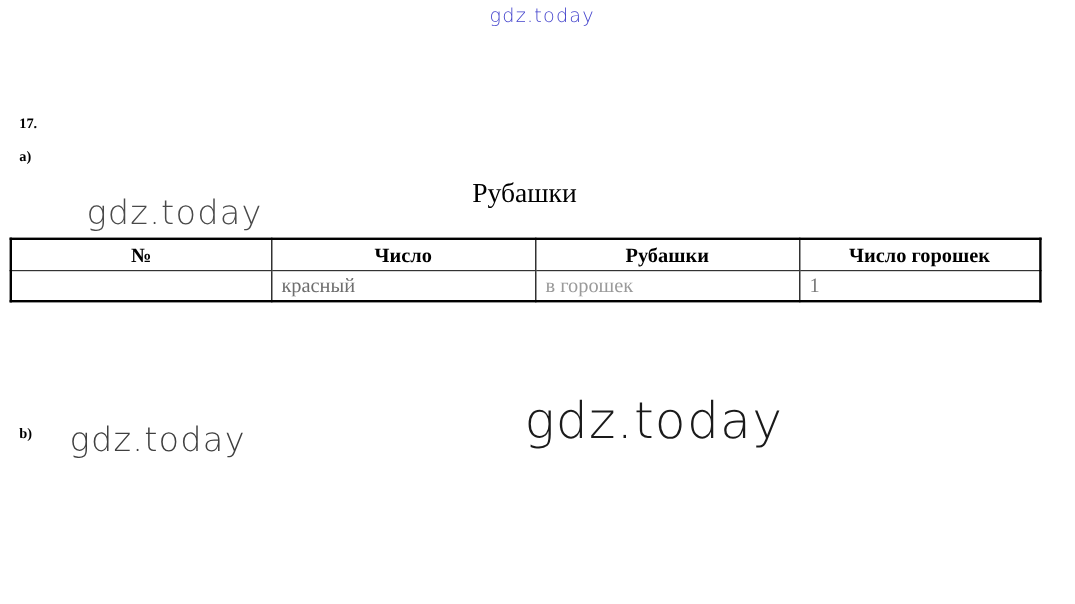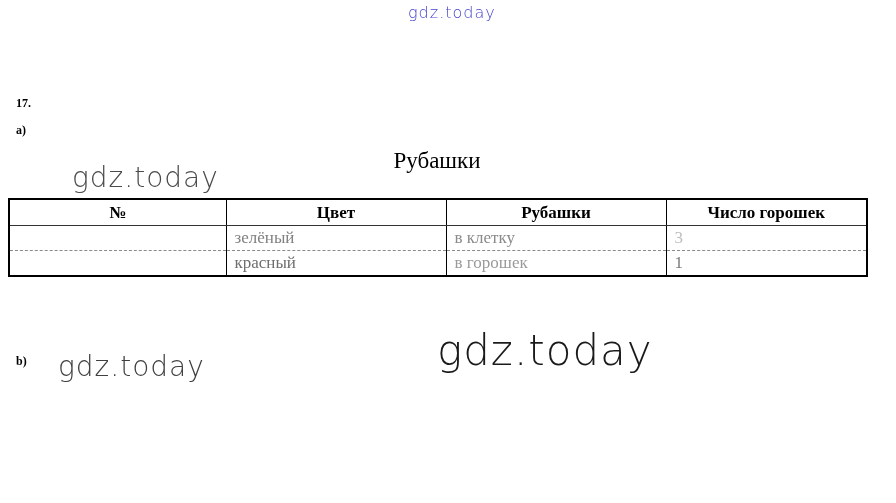--- a/index.html
+++ b/index.html
@@ -109,29 +109,23 @@
   <table id="tableA" class="grid">
     <colgroup>
       <col style="width:217px">
       <col style="width:220px">
       <col style="width:220px">
       <col style="width:201px">
     </colgroup>
     <tbody>
         <tr>
       <th>№</th>
-      <th>Цвет</th>
+      <th>Число</th>
       <th>Рубашки</th>
       <th>Число горошек</th>
-    </tr>
-    <tr class="r1">
-      <td></td>
-      <td class="f-col1">зелёный</td>
-      <td class="f-pat1">в клетку</td>
-      <td class="f-num1">3</td>
     </tr>
     <tr class="r2">
       <td></td>
       <td class="f-col2">красный</td>
       <td class="f-pat2">в горошек</td>
       <td class="f-num2">1</td>
     </tr>
   </tbody>
     </table>
 

